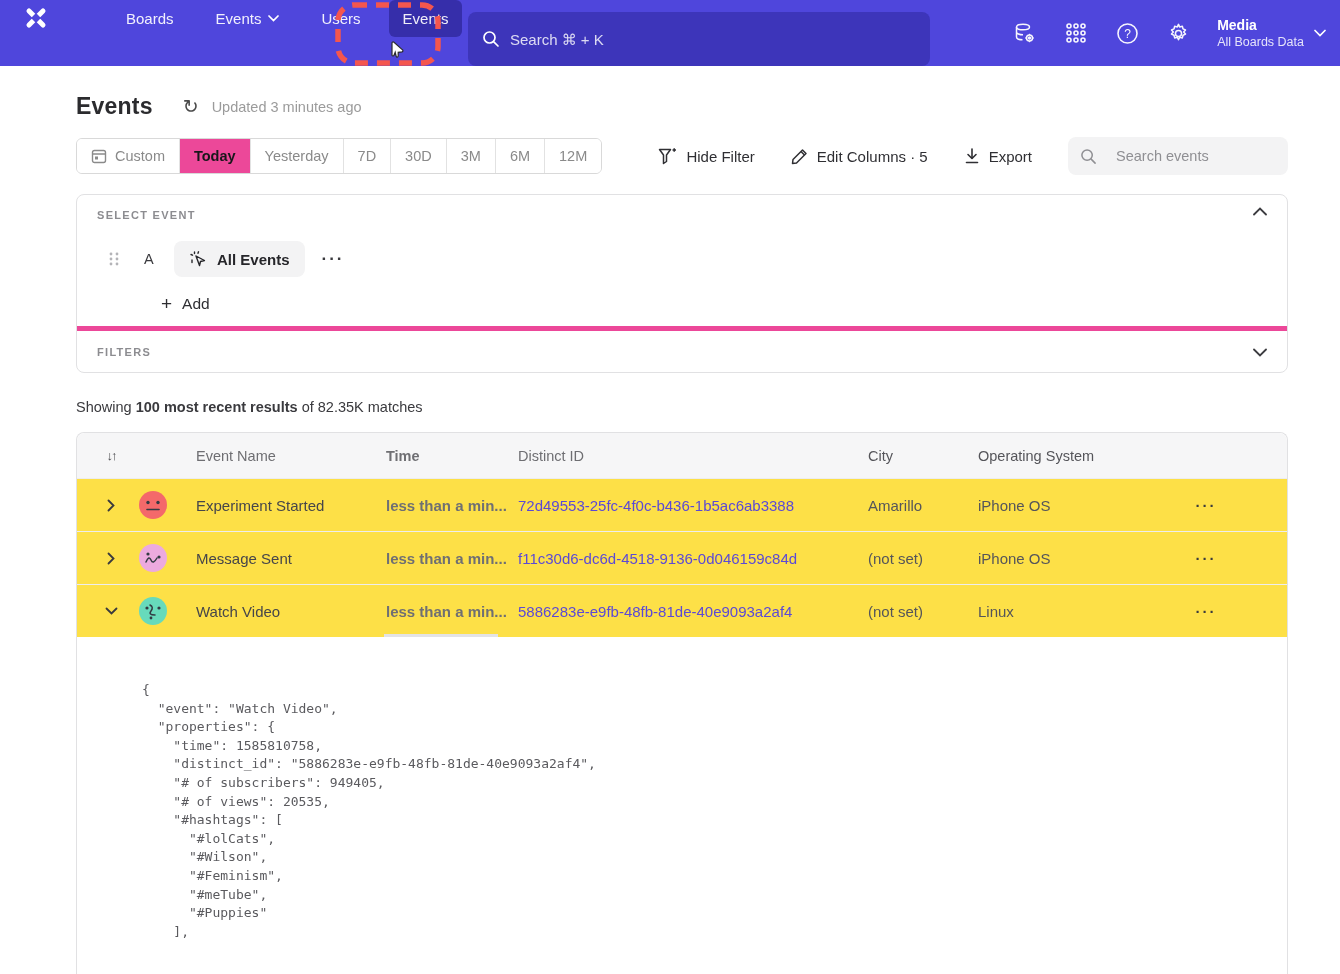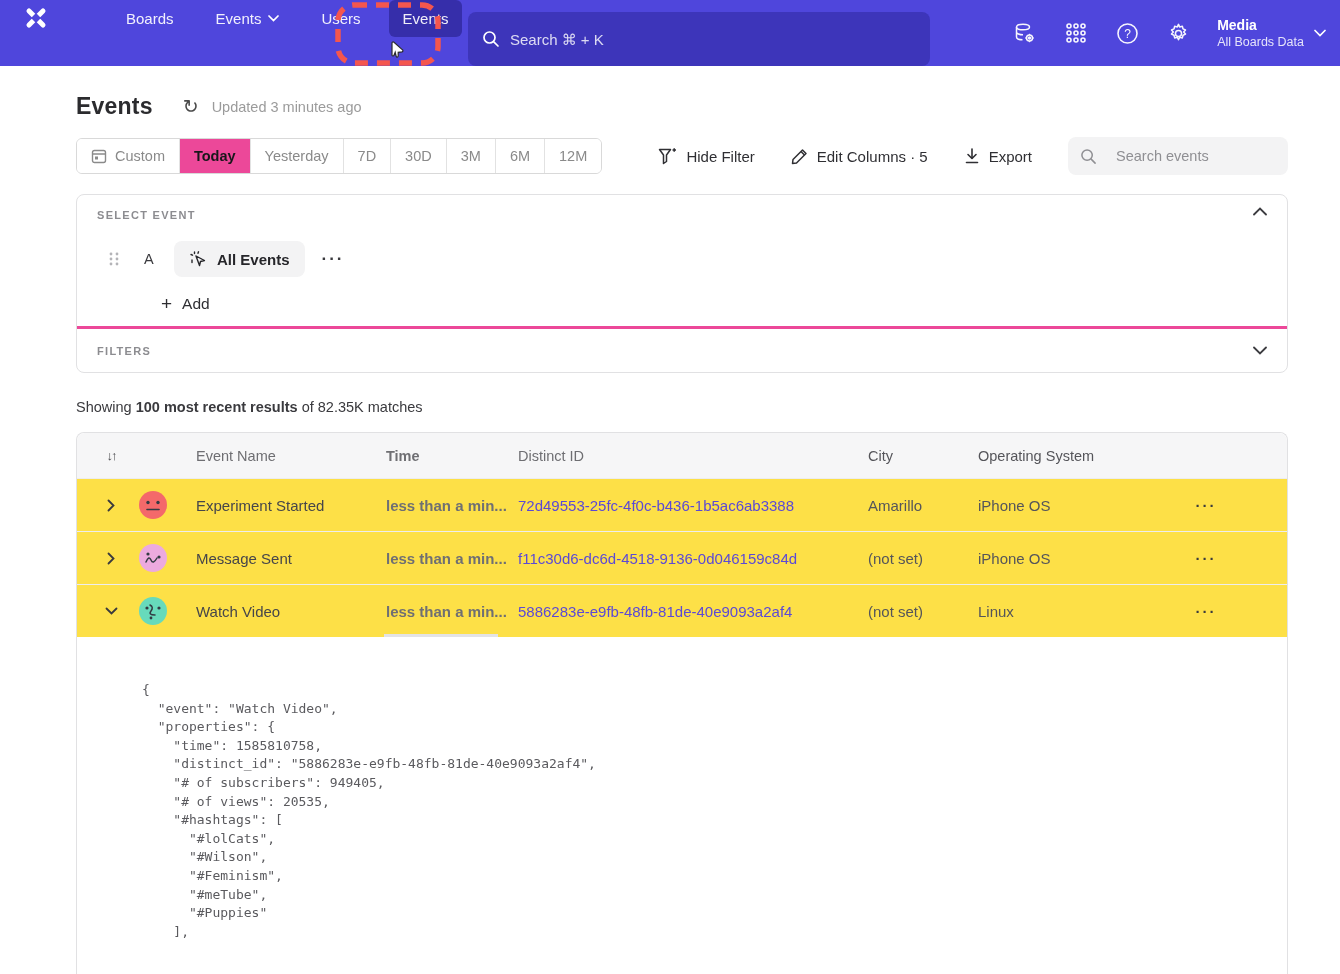--- a/index.html
+++ b/index.html
@@ -53,21 +53,21 @@
   .section-label { font-size:11px; letter-spacing:1.3px; color:#8c8c90; font-weight:700; }
   .chev-corner { position:absolute; right:18px; top:12px; width:16px; height:16px; color:#3c3c40; cursor:pointer; }
   .event-row { display:flex; align-items:center; margin-top:20px; }
   .drag-handle { width:12px; height:16px; margin-left:11px; cursor:grab; }
   .row-letter { margin-left:24px; font-size:14.5px; color:#3a3a3e; width:12px; }
   .event-pill { margin-left:18px; display:flex; align-items:center; gap:9px; background:#f3f3f4; border-radius:8px;
     height:36px; padding:0 15px; font-size:15px; font-weight:700; color:#26262a; cursor:pointer; }
   .more-dots { margin-left:17px; font-size:17px; font-weight:700; letter-spacing:2px; color:#3a3a3e; cursor:pointer; }
   .add-btn { display:flex; align-items:center; gap:10px; margin:18px 0 0 64px; font-size:15.5px; color:#2e2e32; cursor:pointer; width:80px; }
   .add-plus { font-size:19px; font-weight:400; color:#2e2e32; line-height:18px; }
-  .filters-bar { border-top:3px solid #ec4899; height:46px; display:flex; align-items:center; padding:0 20px; position:relative; }
+  .filters-bar { border-top:5px solid #ec4899; height:46px; display:flex; align-items:center; padding:0 20px; position:relative; }
 
   
   .results-line { margin-top:26px; font-size:14.5px; color:#3a3a3e; }
   .results-line b { font-weight:700; }
 
   .table-card { margin-top:17px; border:1px solid #e1e1e3; border-bottom:none; border-radius:8px 8px 0 0; min-height:545px; }
   .thead { display:flex; align-items:center; height:45px; background:#f6f6f7; border-radius:8px 8px 0 0;
     font-size:14.5px; color:#6e6e72; }
   .trow { display:flex; align-items:center; height:53px; border-top:1px solid #ededee; font-size:15px; background:#fde047; }
   .c-exp { width:20px; margin-left:24px; display:flex; justify-content:center; color:#3a3a3e; cursor:pointer; }

